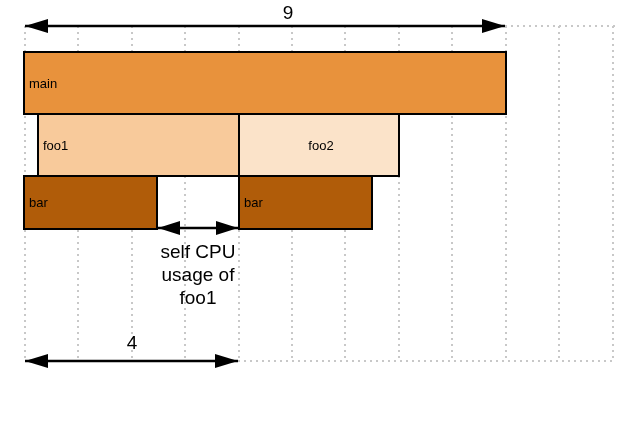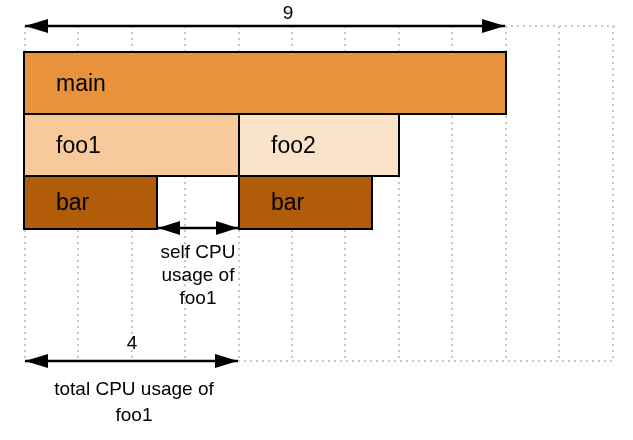--- a/index.html
+++ b/index.html
@@ -14,25 +14,25 @@
   }
   .hdots{
     position:absolute;height:2px;
     background:repeating-linear-gradient(to right,#c8c8c8 0 2px,transparent 2px 6px);
   }
   .hdots.top{left:505px;width:110px;top:25px;}
   .hdots.bottom{left:238px;width:377px;top:360px;}
   
   .frame{
     position:absolute;box-sizing:border-box;border:2px solid #000;
-    display:flex;align-items:center;padding-left:31px;font-size:23px;
+    display:flex;align-items:center;padding-left:4px;font-size:13px;
   }
   .frame-main{left:23px;top:51px;width:484px;height:64px;}
-  .frame-foo1{left:23px;top:113px;width:217px;height:64px;}
-  .frame-foo2{left:238px;top:113px;width:162px;height:64px;}
+  .frame-foo1{left:37px;top:113px;width:217px;height:64px;}
+  .frame-foo2{left:238px;top:113px;width:162px;height:64px;justify-content:center;}
   .frame-bar1{left:23px;top:175px;width:135px;height:55px;}
   .frame-bar2{left:238px;top:175px;width:135px;height:55px;}
   
   svg.arrows{position:absolute;left:0;top:0;width:633px;height:440px;pointer-events:none;}
   svg.arrows line{stroke:#000;stroke-width:2.5;}
   svg.arrows polygon{fill:#000;stroke:none;}
   
   .ann{position:absolute;text-align:center;font-size:19px;line-height:23px;}
   .ann.nine{left:258px;top:1px;width:60px;}
   .ann.one-five{left:168px;top:199px;width:60px;}
@@ -90,15 +90,14 @@
     <g>
       <line x1="25" y1="361" x2="238" y2="361"></line>
       <polygon points="25,361 48,354 48,368"></polygon>
       <polygon points="238,361 215,354 215,368"></polygon>
     </g>
   </svg>
 
   <div class="ann nine">9</div>
   <div class="ann self-caption">self CPU usage of foo1</div>
   <div class="ann four">4</div>
-  <div class="ann total-caption">total CPU usage of foo1</div>
 
 </div>
 
 </body></html>

